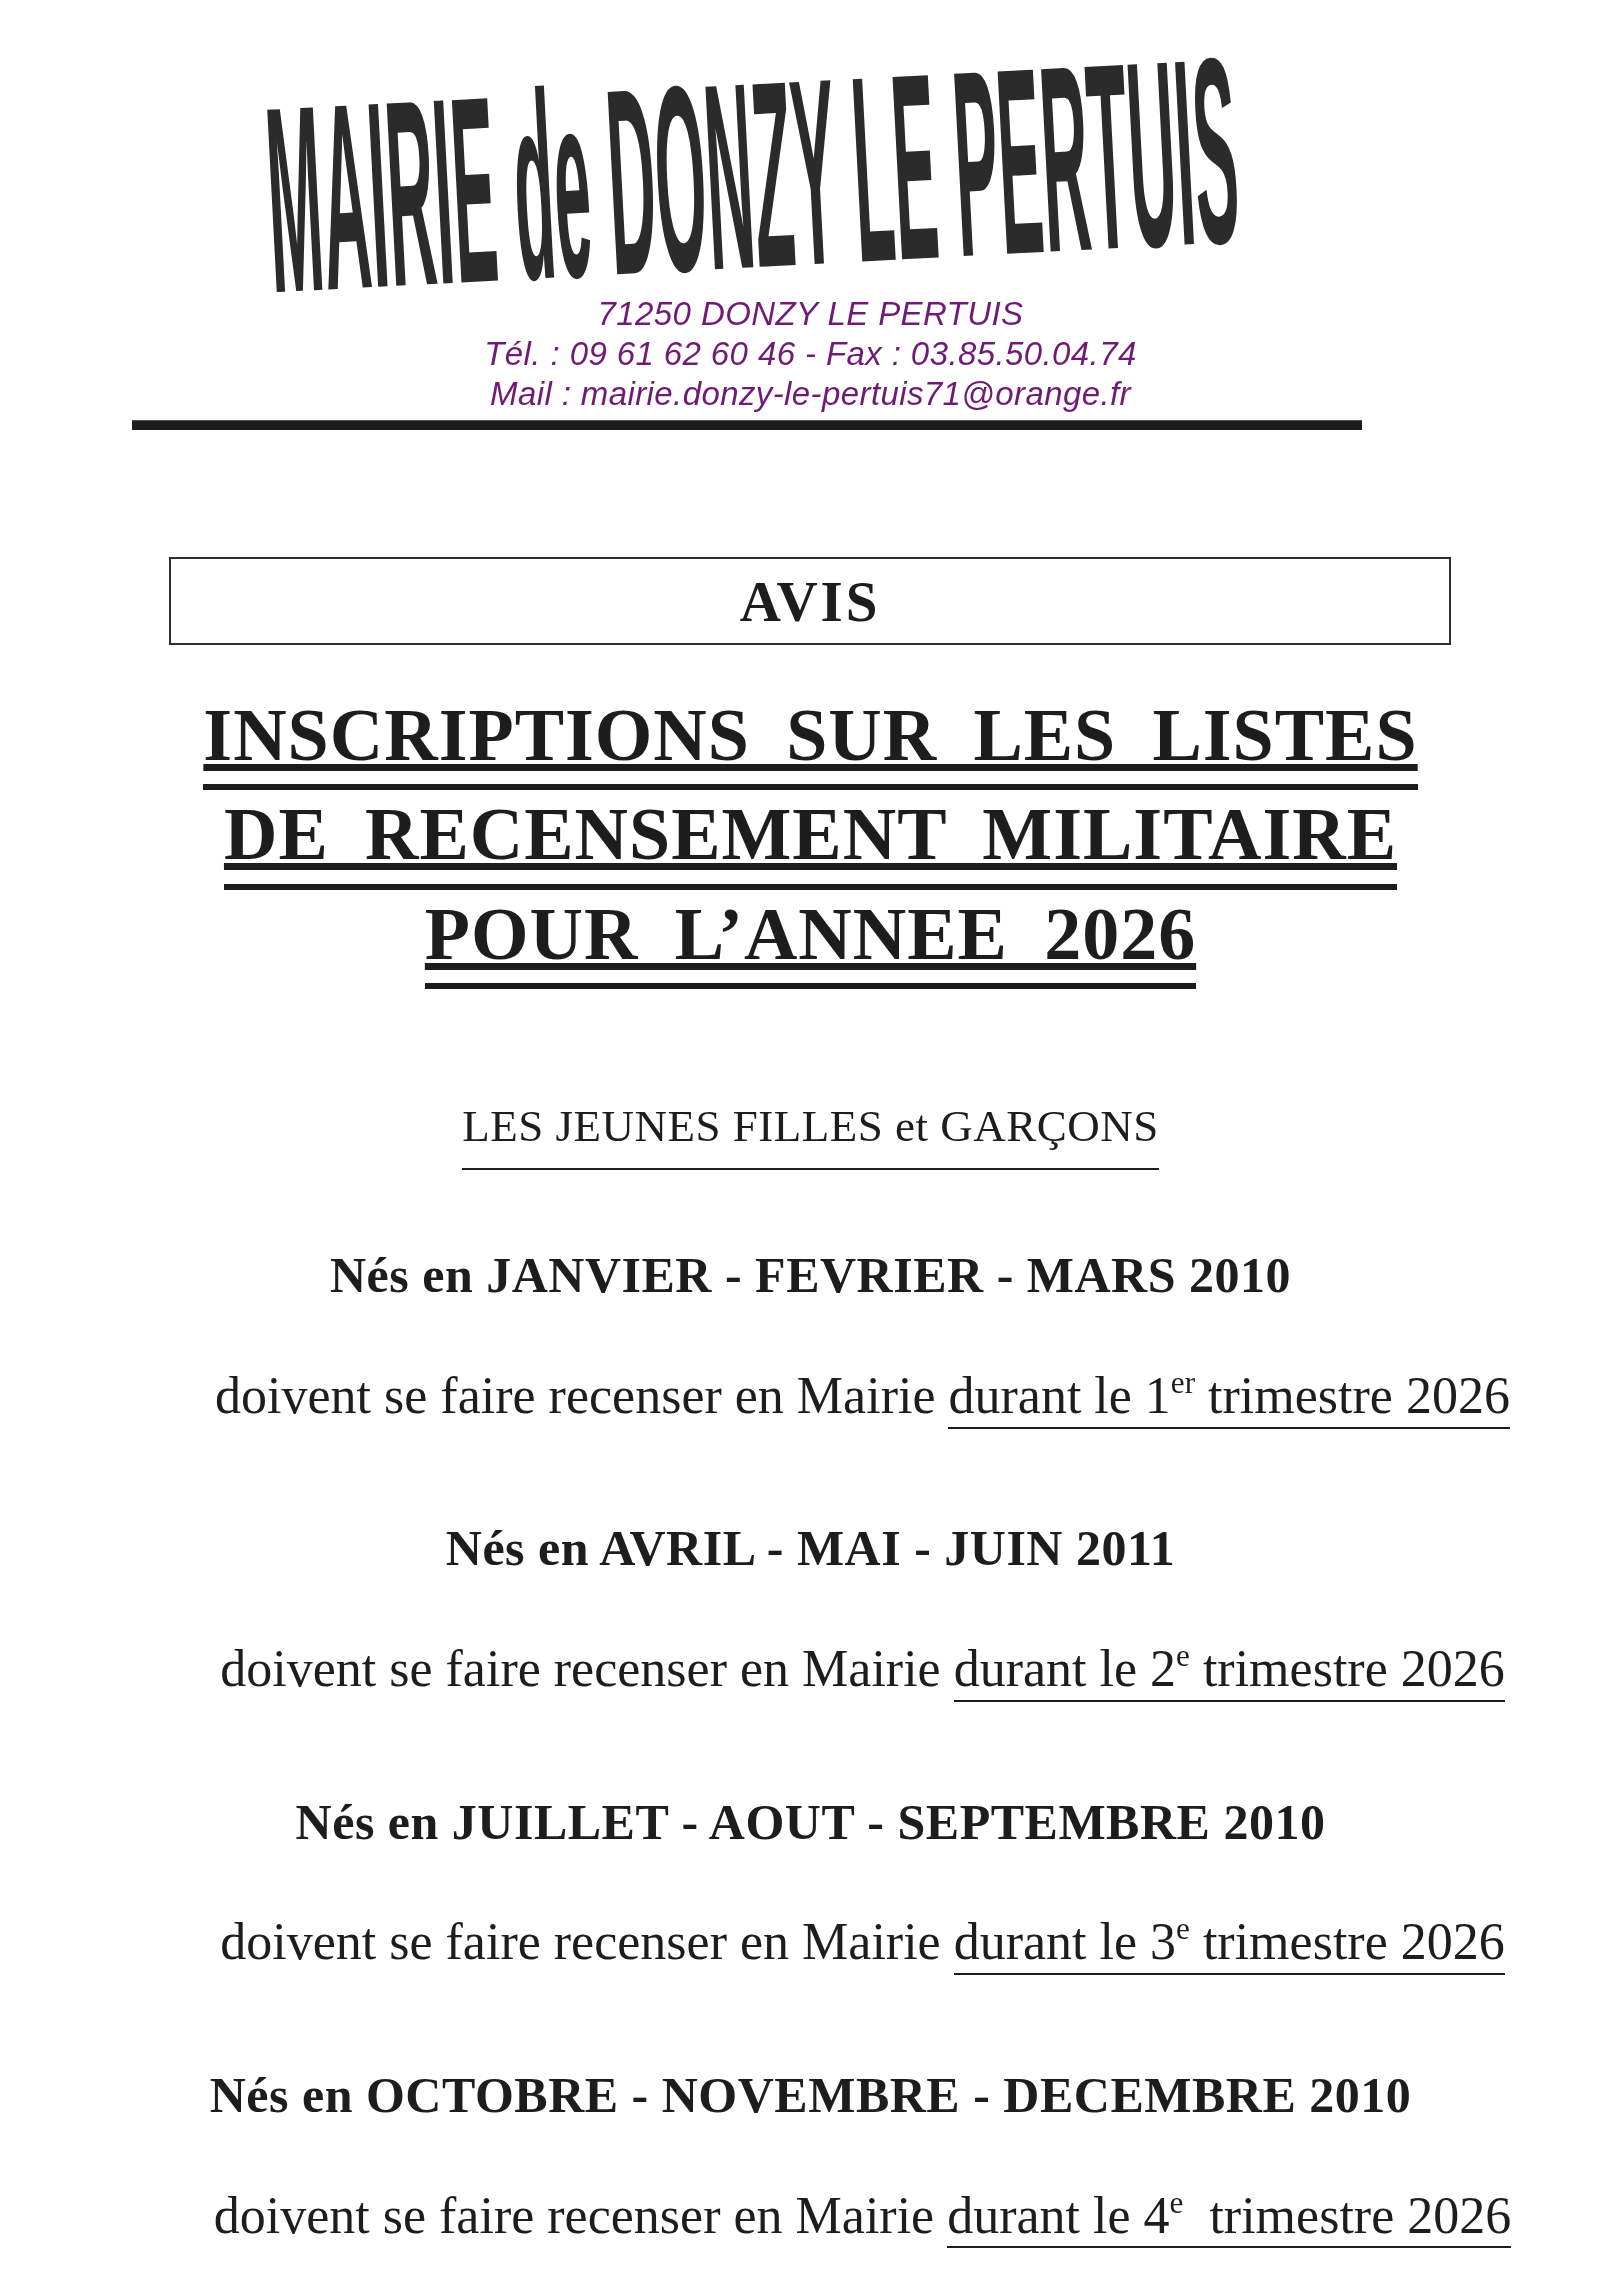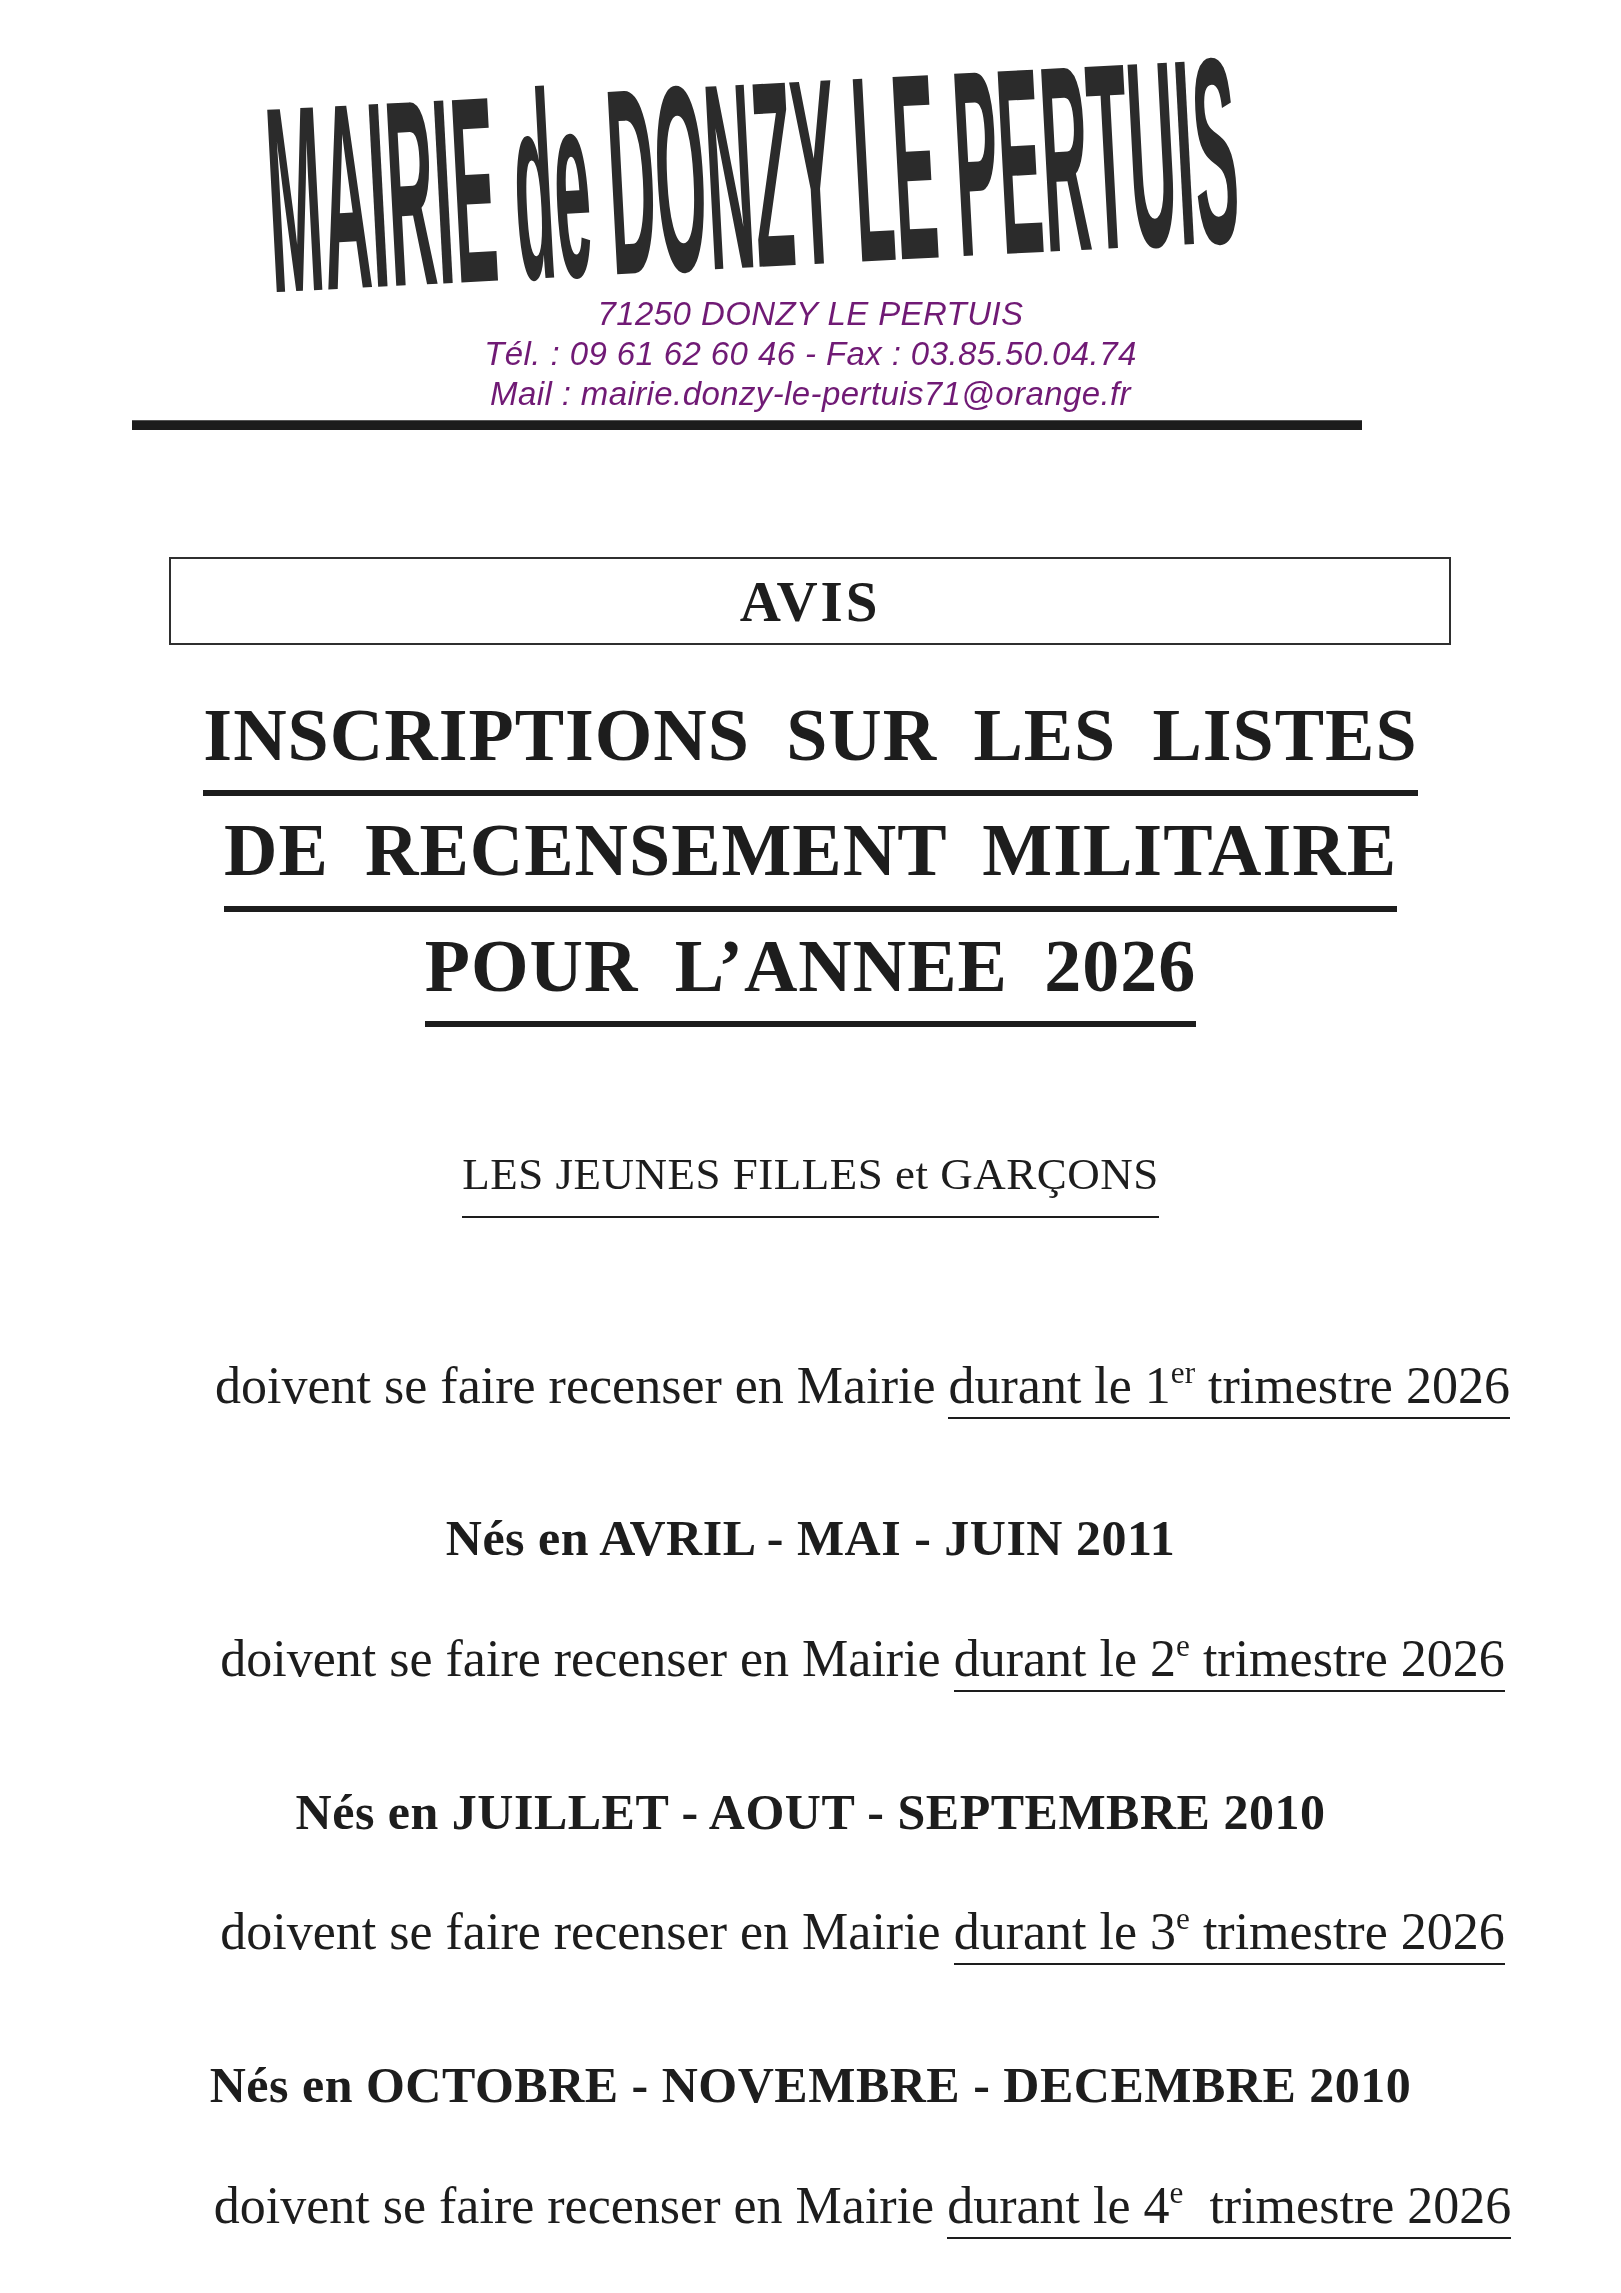--- a/index.html
+++ b/index.html
@@ -54,22 +54,23 @@
   
   .main-title { margin-top: 55px; text-align: center; }
   .title-line { line-height: 0.95; }
   .title-line span {
     display: inline-block;
     font-size: 74px;
     font-weight: bold;
     letter-spacing: 1px;
     word-spacing: 16.7px;
     border-bottom: 6.9px solid #1d1d1d;
-    padding-bottom: 20px;
-    margin-bottom: 19px;
+    padding-bottom: 14px;
+    margin-bottom: 9px;
+    text-decoration: underline;
   }
 
   
   .subtitle { margin-top: 102px; text-align: center; }
   .subtitle span {
     display: inline-block;
     font-size: 45px;
     border-bottom: 2.9px solid #1d1d1d;
     padding-bottom: 16px;
     letter-spacing: 0.5px;
@@ -137,20 +138,21 @@
     </div>
   </div>
 
   <div class="subtitle">
     <span>LES JEUNES FILLES et GARÇONS</span>
   </div>
 
   <div class="quarters">
 
     <section class="quarter">
+      <div class="q-heading">Nés en JANVIER - FEVRIER - MARS 2010</div>
       <div class="q-body">
         <span>doivent se faire recenser en Mairie </span><span class="u"><span>durant le 1</span><sup>er</sup><span> trimestre 2026</span></span>
       </div>
     </section>
 
     <section class="quarter">
       <div class="q-heading">Nés en AVRIL - MAI - JUIN 2011</div>
       <div class="q-body">
         <span>doivent se faire recenser en Mairie </span><span class="u"><span>durant le 2</span><sup>e</sup><span> trimestre 2026</span></span>
       </div>

